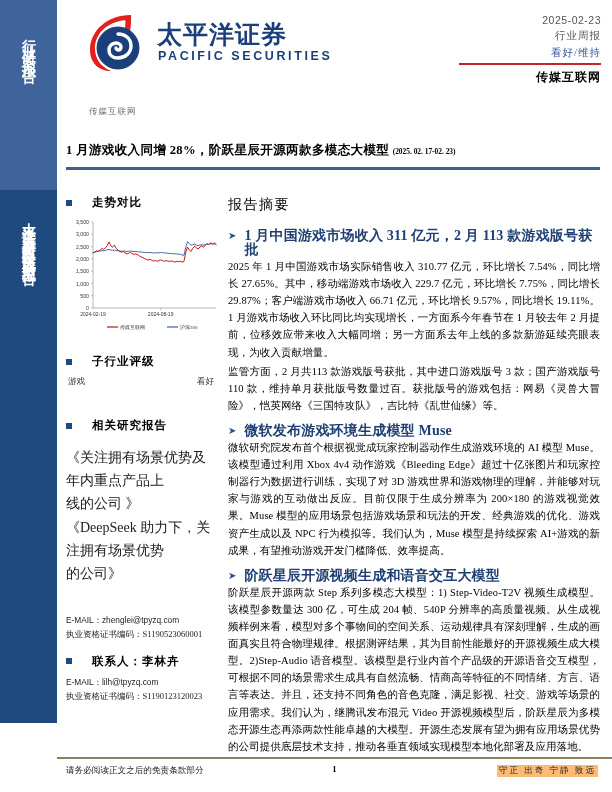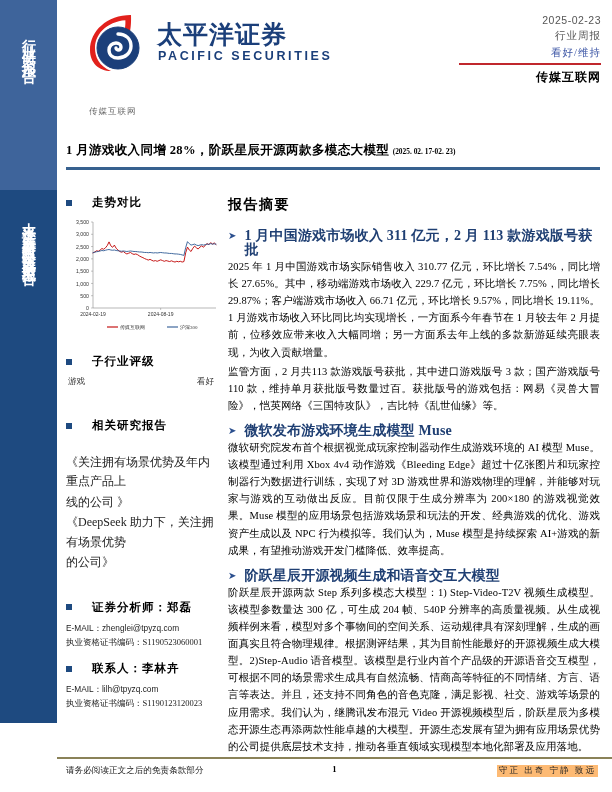--- a/index.html
+++ b/index.html
@@ -53,29 +53,29 @@
   .leftcol{position:absolute;left:66px;top:195px;width:152px;}
   .sec-head{display:flex;align-items:center;gap:20px;margin-bottom:6px;}
   .sq{width:6px;height:6px;background:#1e4a80;flex:none;}
   .sec-title{font-size:11.5px;font-weight:bold;letter-spacing:1px;}
 
   .chart-box{width:152px;height:122px;position:relative;margin-top:2px;}
   .chart-svg{position:absolute;left:0;top:0;}
 
   .rating-row{display:flex;justify-content:space-between;font-size:8.6px;color:#333;margin-top:7px;padding:0 4px 0 2px;}
 
-  .rpt-list{font-size:12px;line-height:1.62;color:#222;margin-top:20px;}
+  .rpt-list{font-size:14px;line-height:1.62;color:#222;margin-top:14px;}
   .rpt-list div{margin-bottom:1px;}
 
   .meta-line{font-size:8.3px;line-height:1.7;color:#222;font-family:"Liberation Sans","DejaVu Sans",sans-serif;}
   .meta-line.cn{font-family:"Liberation Serif","DejaVu Serif",serif;font-size:8.5px;}
 
   
   .rightcol{position:absolute;left:228px;top:196px;width:372px;}
-  .summary-h{font-size:14px;font-weight:bold;letter-spacing:1.5px;margin-bottom:15px;}
+  .summary-h{font-size:14px;font-weight:normal;letter-spacing:1.5px;margin-bottom:15px;}
   .bullet-h{display:flex;gap:8px;align-items:flex-start;margin-top:10px;margin-bottom:1px;}
   .arrow{color:#2b4f8e;font-size:10px;line-height:14px;flex:none;}
   .bullet-t{font-size:14px;font-weight:bold;color:#1f3f73;letter-spacing:.2px;line-height:14px;}
   p.body{font-size:10.5px;line-height:1.63;text-align:justify;margin:0 0 2px 0;letter-spacing:.1px;}
 
   
   .foot-rule{position:absolute;left:57px;right:0;top:757px;height:1.6px;background:#8a8258;}
   .foot{position:absolute;left:57px;right:0;top:761px;height:28px;}
   .foot-left{position:absolute;left:9px;top:4px;font-size:8.6px;color:#222;}
   .foot-page{position:absolute;left:50%;transform:translateX(-50%);top:3px;font-size:8.6px;font-weight:bold;}
@@ -186,24 +186,20 @@
     </div>
     <div class="rpt-list" id="reportList">
         <div>《关注拥有场景优势及年内重点产品上</div>
         <div>线的公司 》</div>
         <div>《DeepSeek 助力下，关注拥有场景优势</div>
         <div>的公司》</div>
       </div>
 
     <div style="height:26px"></div>
 
-    <div class="sec-head">
-      <span class="sq"></span>
-      <span class="sec-title">证券分析师：郑磊</span>
-    </div>
     <div class="meta-line">E-MAIL：zhenglei@tpyzq.com</div>
     <div class="meta-line cn">执业资格证书编码：S1190523060001</div>
 
     <div style="height:12px"></div>
 
     <div class="sec-head">
       <span class="sq"></span>
       <span class="sec-title">联系人：李林卉</span>
     </div>
     <div class="meta-line">E-MAIL：lilh@tpyzq.com</div>

